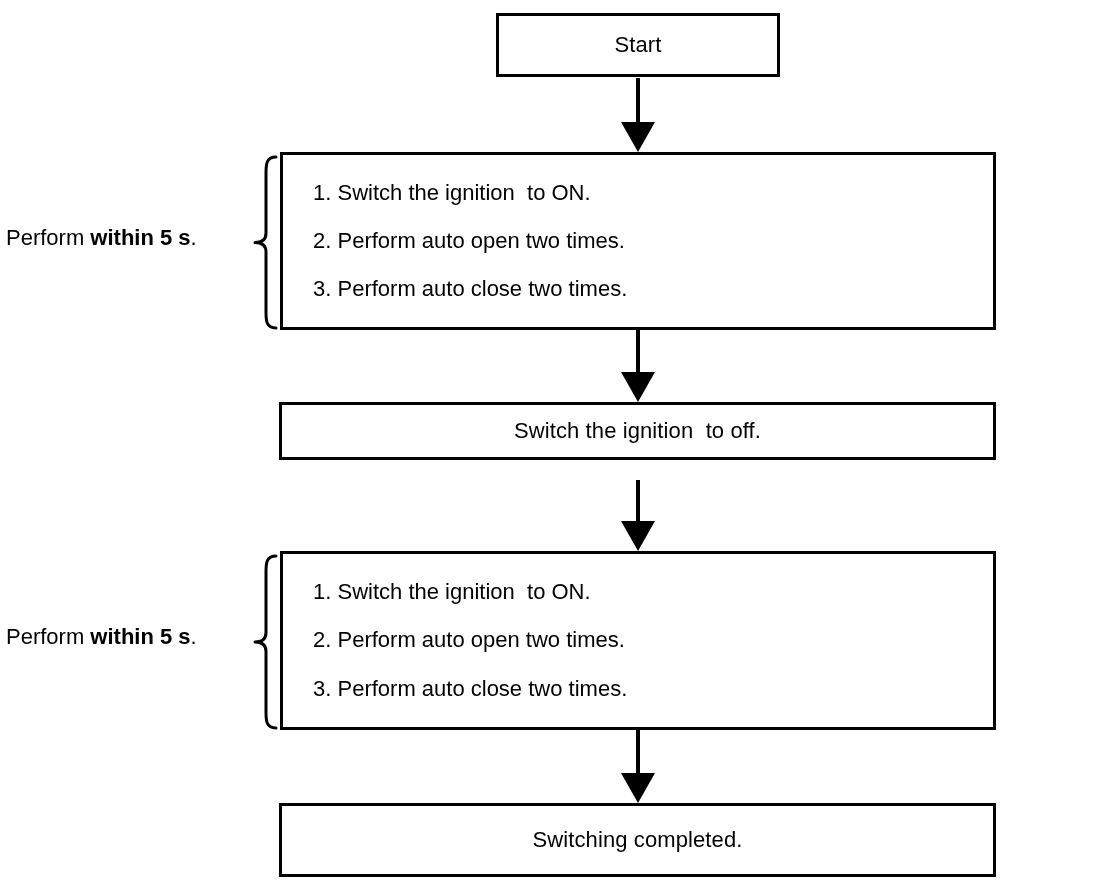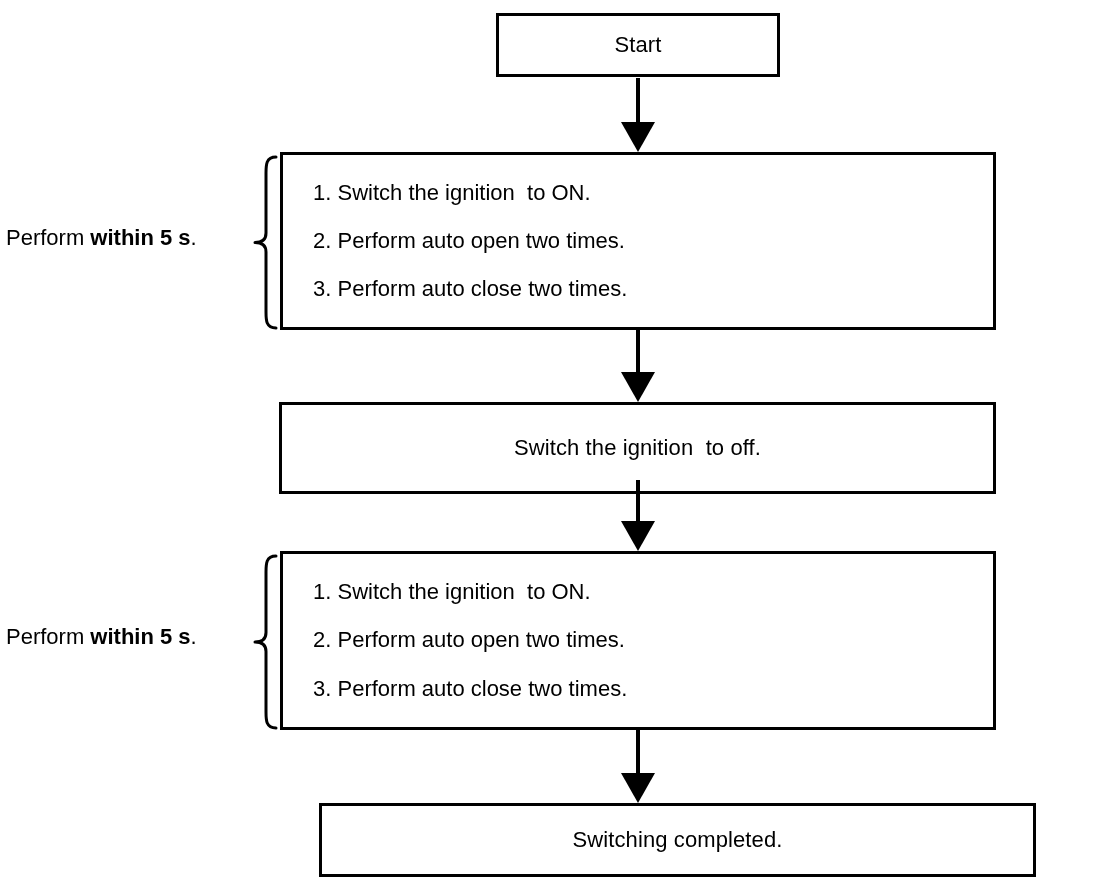--- a/index.html
+++ b/index.html
@@ -38,28 +38,27 @@
     left: 496px;
     top: 2px;
     width: 284px;
     height: 64px;
     margin-top: 11px;
   }
   .mid-box {
     left: 279px;
     top: 402px;
     width: 717px;
-    height: 92px;
+    height: 58px;
   }
   .end-box {
     left: 279px;
     top: 803px;
     width: 717px;
     height: 74px;
-    margin-left: 40px;
   }
   .list-box {
     left: 280px;
     width: 716px;
     padding: 14px 0 14px 30px;
   }
   .list-box-1 { top: 152px; height: 178px; }
   .list-box-2 { top: 551px; height: 179px; }
   .steps {
     list-style: none;

